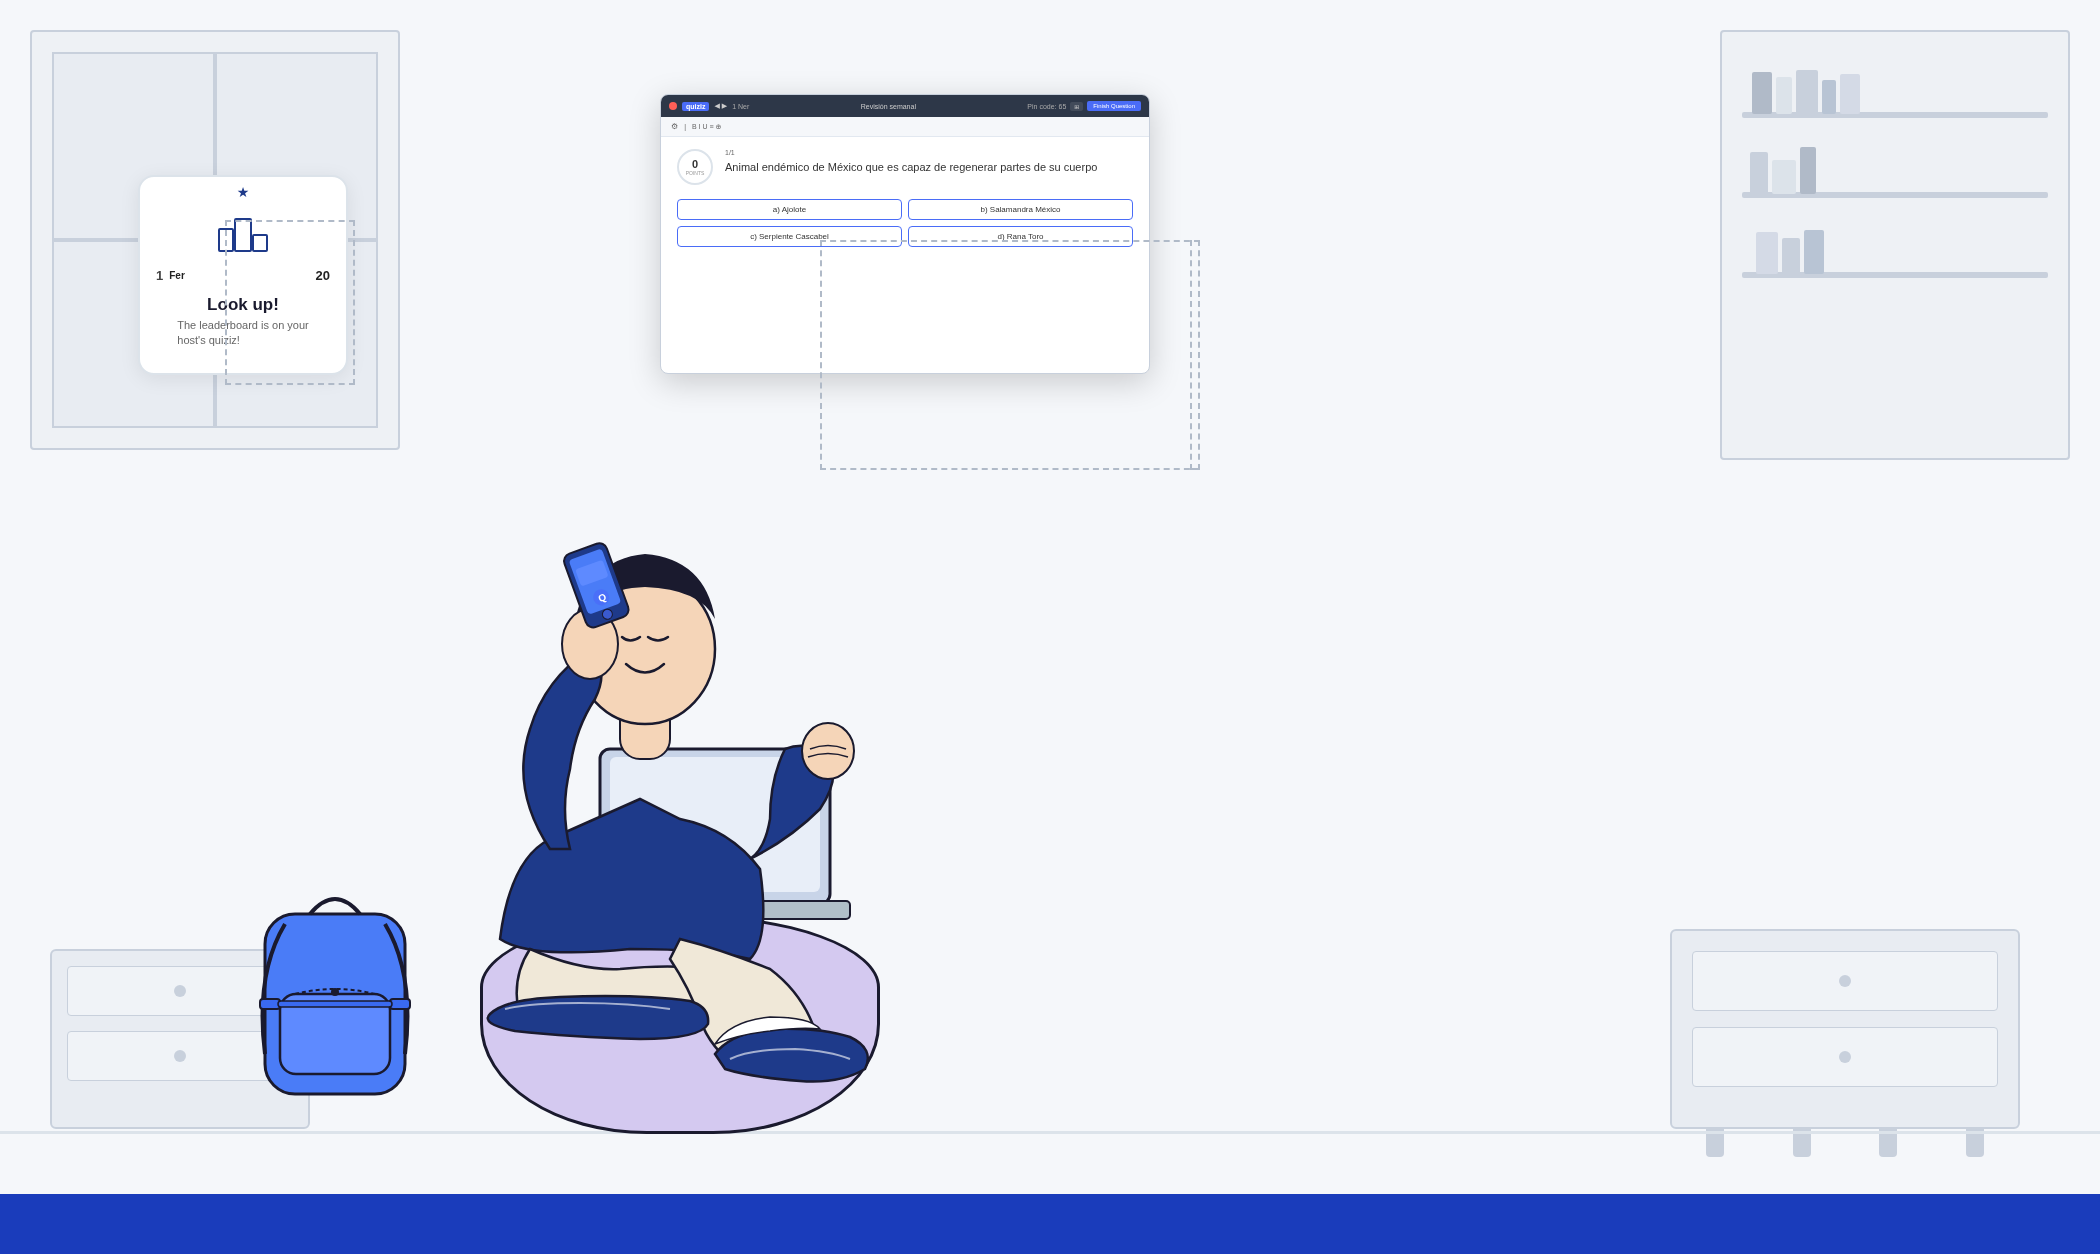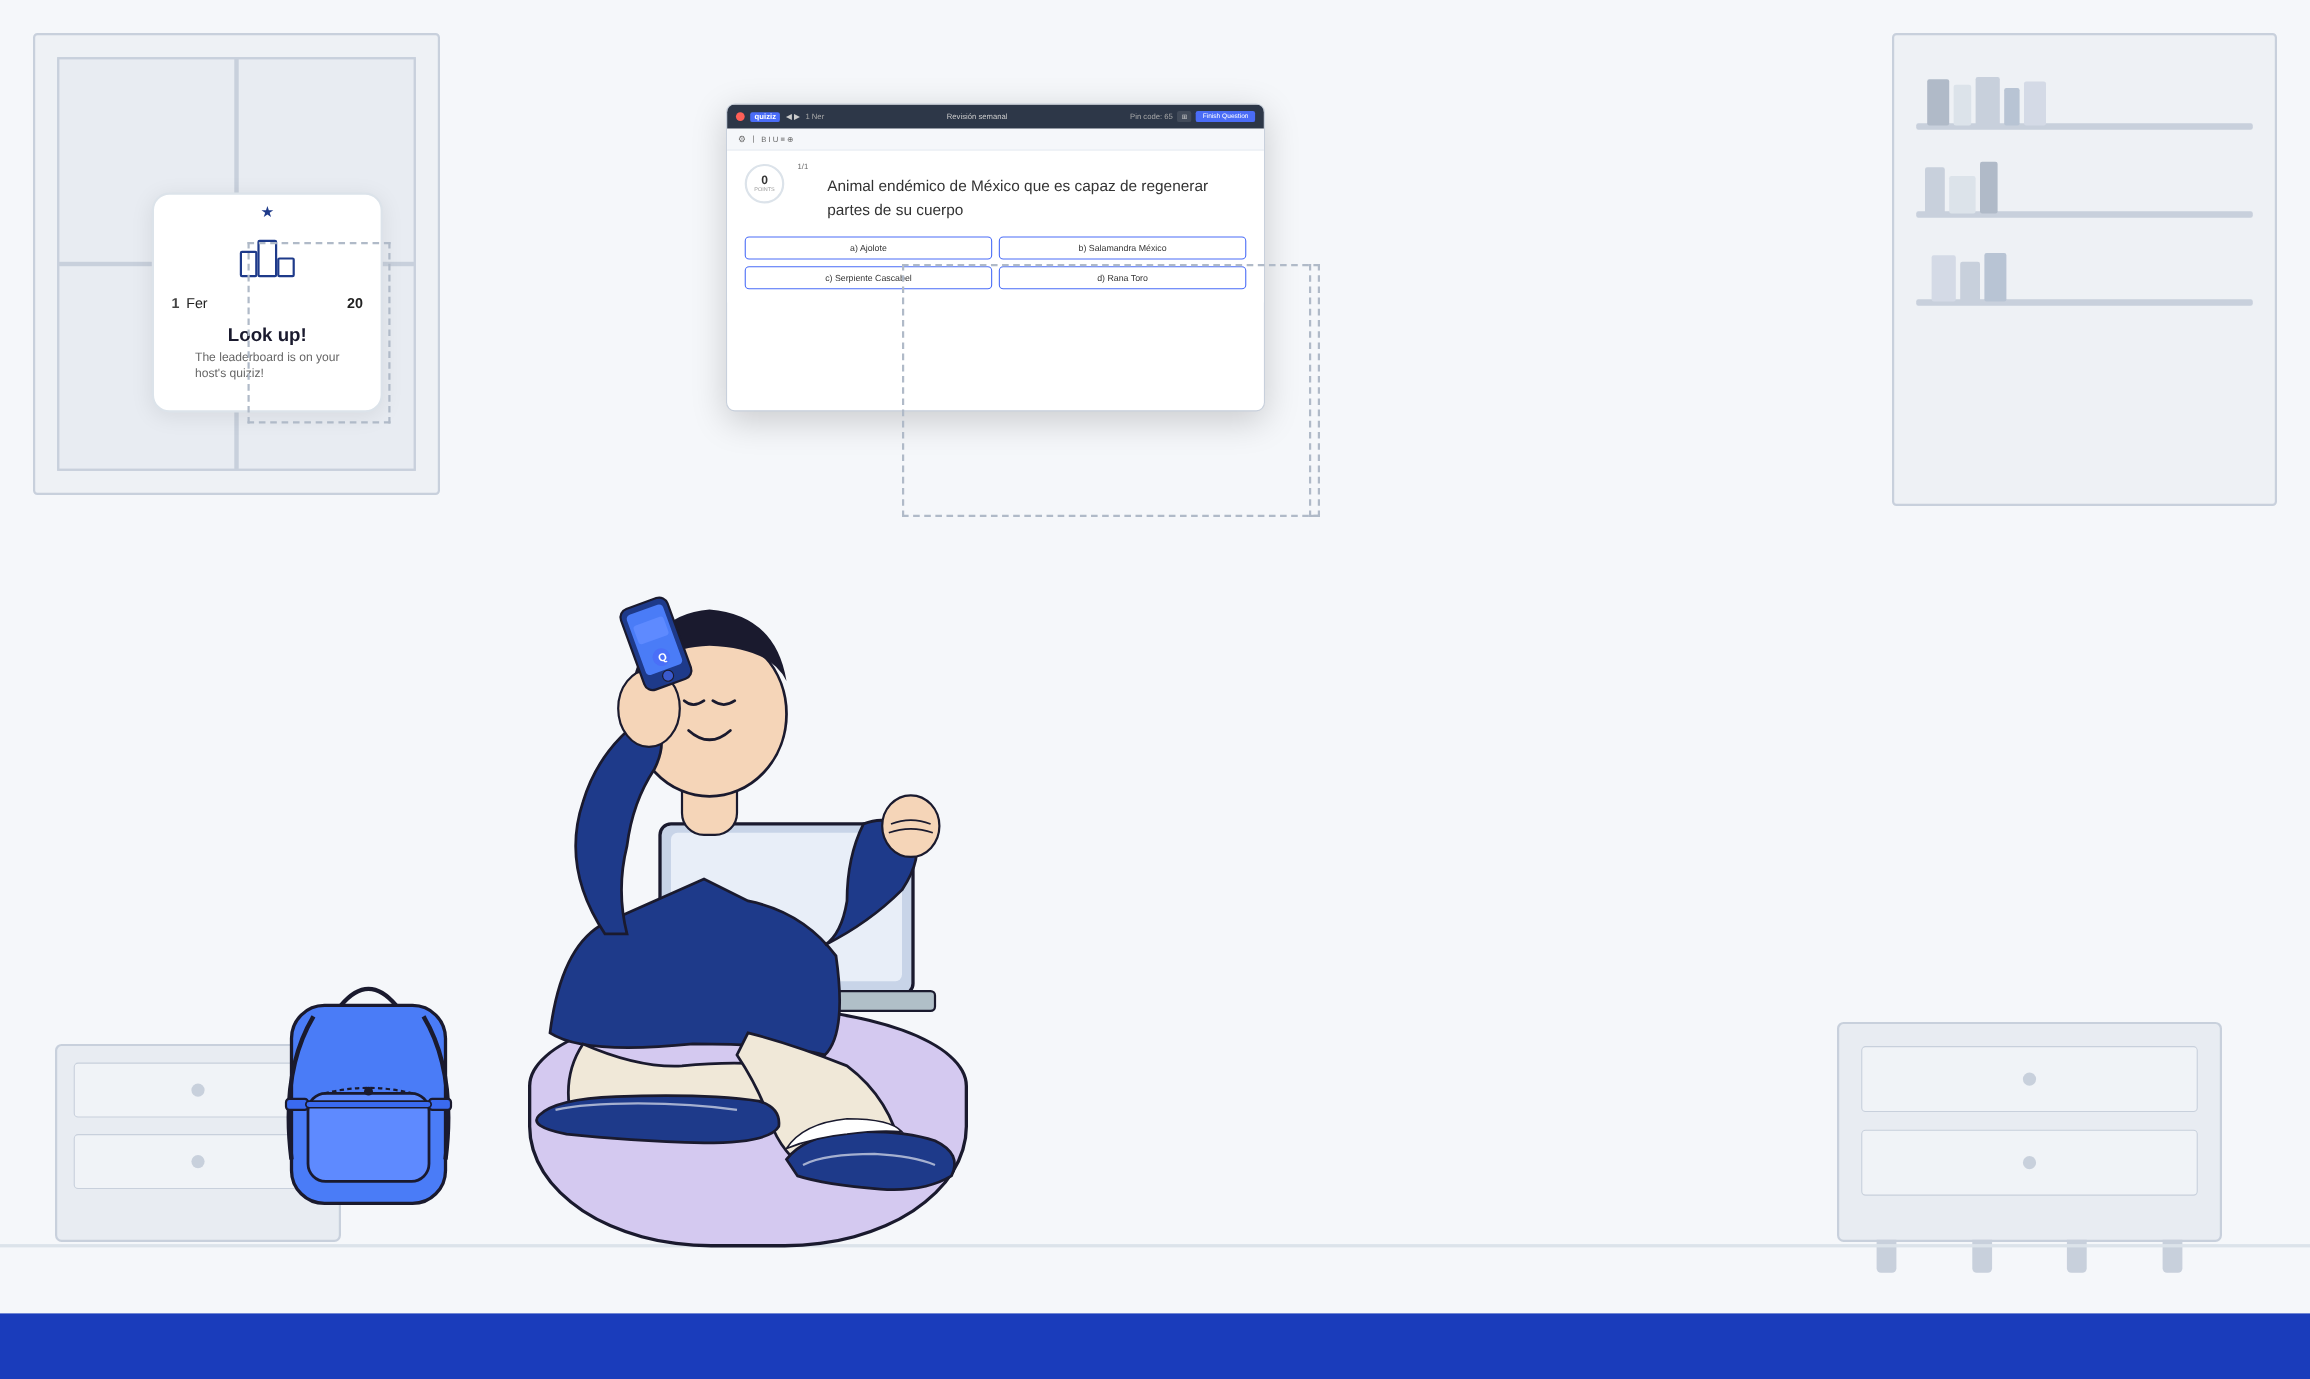--- a/index.html
+++ b/index.html
@@ -159,24 +159,24 @@
       width: 100%;
       margin: 6px 0 4px;
     }
     .lb-rank {
       font-size: 13px;
       color: #444;
       margin-right: 6px;
       font-weight: 600;
     }
     .lb-name {
-      font-size: 13px;
+      font-size: 10px;
       color: #222;
       flex: 1;
-      font-weight: 400;
+      font-weight: 700;
     }
     .lb-score {
       font-size: 13px;
       color: #222;
       font-weight: 600;
     }
 
     .lb-title {
       font-size: 17px;
       font-weight: 700;
@@ -303,24 +303,23 @@
 
     .quiz-question-area {
       flex: 1;
     }
     .quiz-q-num {
       font-size: 7px;
       color: #666;
       margin-bottom: 3px;
     }
     .quiz-q-text {
-      font-size: 14px;
+      font-size: 11px;
       color: #333;
       line-height: 1.5;
-      margin-left: 27px;
     }
 
     .quiz-options {
       display: grid;
       grid-template-columns: 1fr 1fr;
       gap: 6px;
       margin-top: 4px;
     }
     .quiz-option {
       border: 1.5px solid #4a6cf7;

